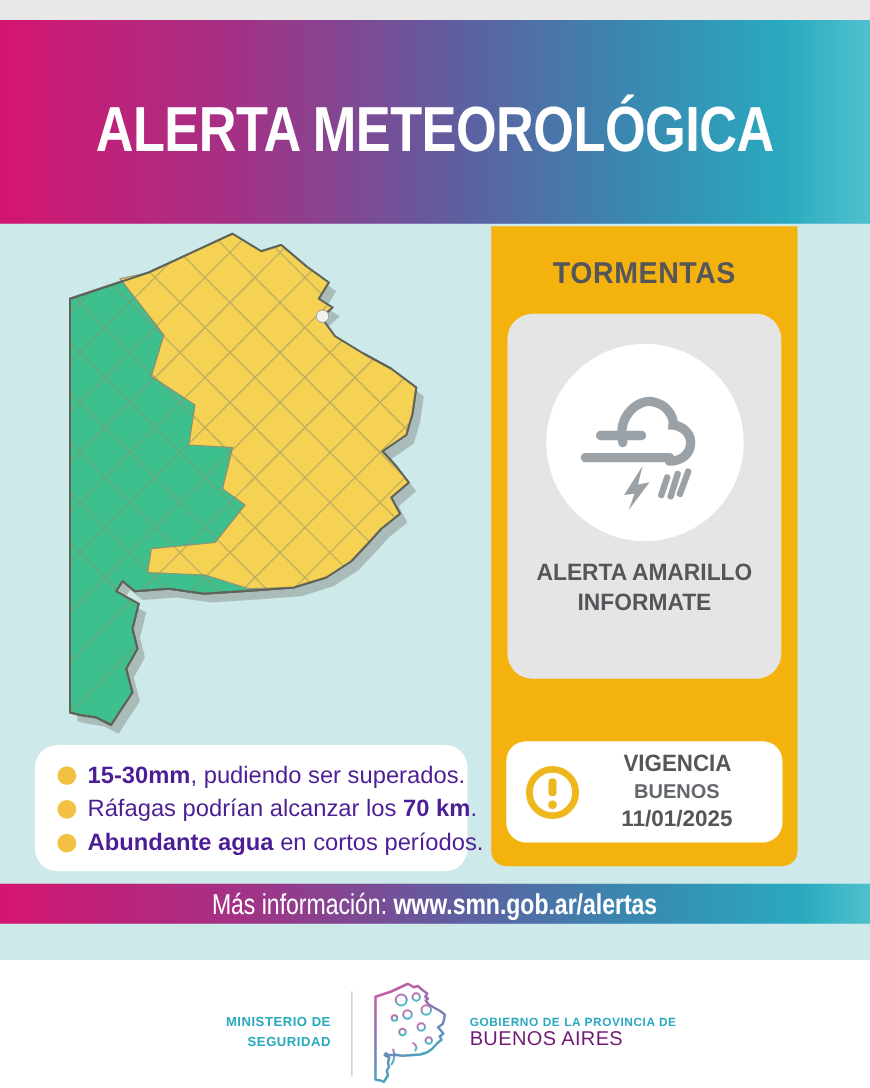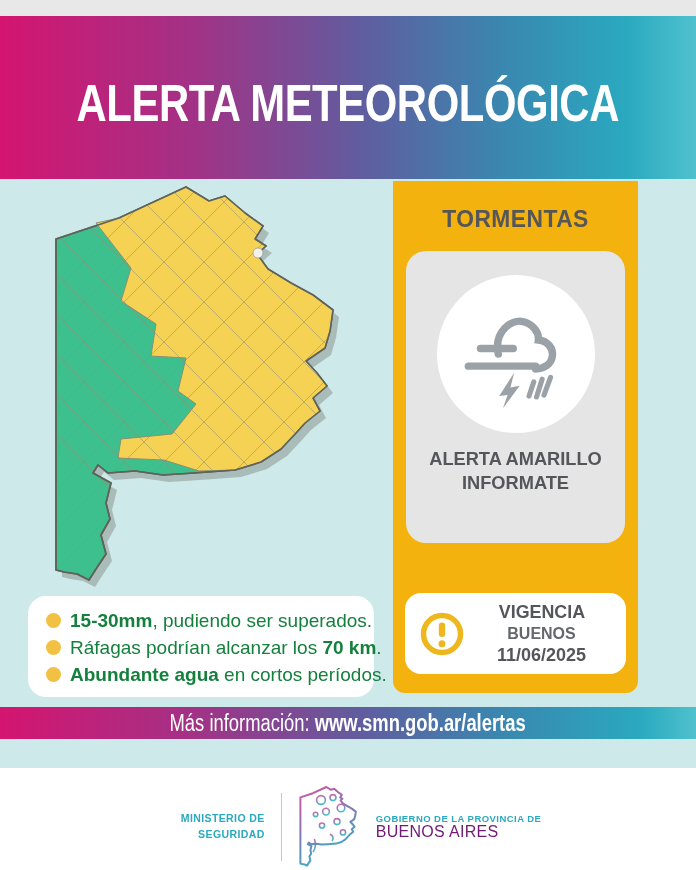--- a/index.html
+++ b/index.html
@@ -53,21 +53,21 @@
   .vig-day   { color:#64676b; font-size:16px; font-weight:700; }
   .vig-date  { color:#55565a; font-size:18px; font-weight:800; }
 
   
   .details-panel {
     position:absolute; left:28px; top:580px; width:346px; height:101px;
     background:#ffffff; border-radius:18px; padding:11px 0 0 18px;
   }
   .bullet-row { display:flex; align-items:center; height:27px; }
   .bullet-dot { width:15px; height:15px; border-radius:50%; background:#f2c143; margin-right:9px; flex:0 0 auto; }
-  .bullet-text { color:#15803d; font-size:19px; white-space:nowrap; }
+  .bullet-text { color:#4c1d95; font-size:19px; white-space:nowrap; }
   .bullet-text .b { font-weight:800; }
 
   
   .info-bar {
     position:absolute; left:0; top:691px; width:696px; height:32px;
     background:linear-gradient(90deg,#d41570 0%,#a23286 28%,#605d9f 52%,#3a87b0 72%,#2aa9bf 92%,#4fc1ce 100%);
     display:flex; align-items:center; justify-content:center;
   }
   .info-inner { color:#fff; font-size:23px; white-space:nowrap; display:inline-block; transform:scaleX(.8); }
   .info-url { font-weight:800; }
@@ -187,21 +187,21 @@
 
     <div class="vigencia-panel">
       <svg width="46" height="46" viewBox="0 0 46 46" aria-hidden="true">
         <circle cx="23" cy="23" r="18.5" fill="#ffffff" stroke="#edb71d" stroke-width="5.5"></circle>
         <rect x="19.8" y="11.5" width="6.4" height="14.5" rx="3.2" fill="#edb71d"></rect>
         <circle cx="23" cy="32.8" r="3.5" fill="#edb71d"></circle>
       </svg>
       <div class="vigencia-text">
         <div class="vig-label">VIGENCIA</div>
         <div class="vig-day">BUENOS</div>
-        <div class="vig-date">11/06/2025</div>
+        <div class="vig-date">11/01/2025</div>
       </div>
     </div>
   </div>
 
   <div class="details-panel">
     <div class="bullet-row">
       <span class="bullet-dot"></span>
       <span class="bullet-text"><span class="b">15-30mm</span><span>, pudiendo ser superados.</span></span>
     </div>
     <div class="bullet-row">

